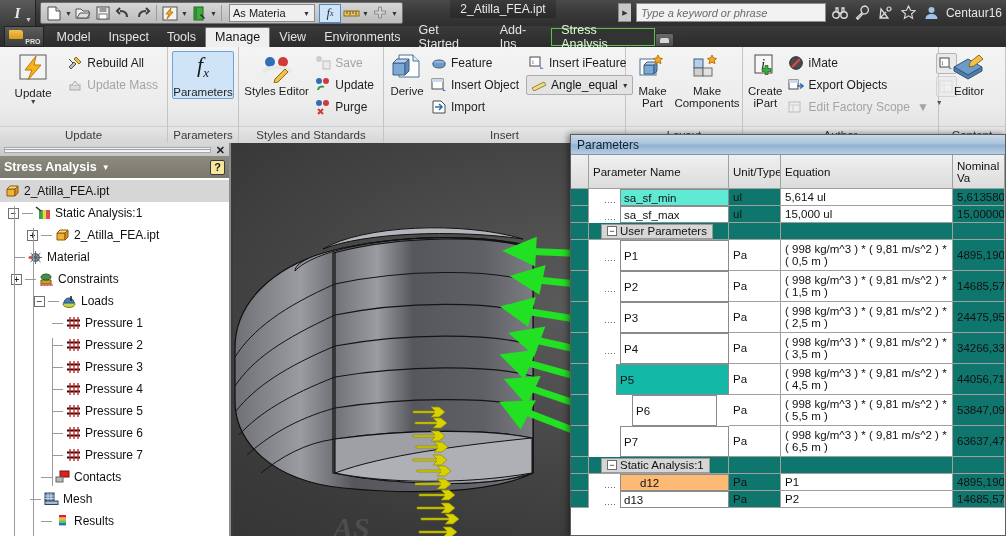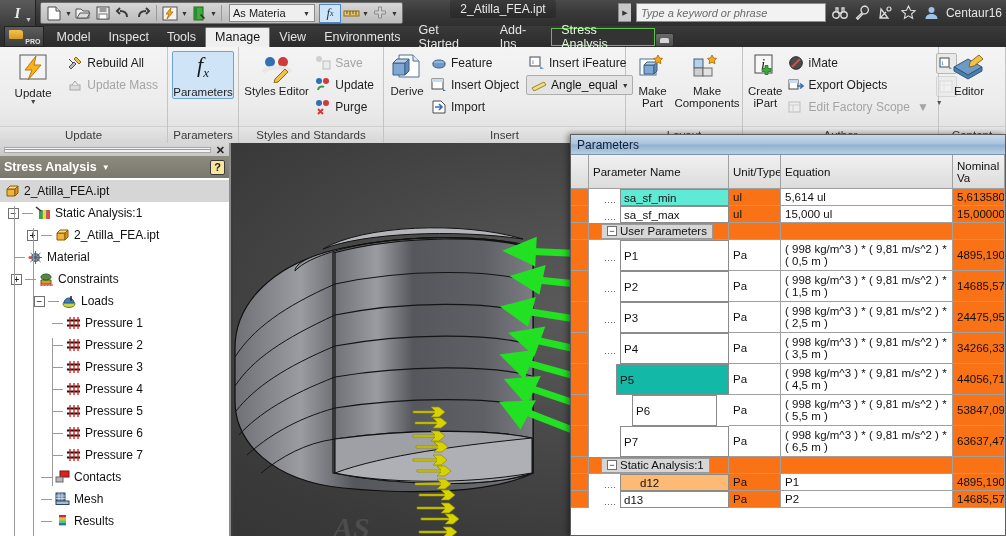--- a/index.html
+++ b/index.html
@@ -194,21 +194,21 @@
   .ptable{ flex:1; overflow:hidden; background:#fff; }
   .prow{ display:flex; }
   .pc{ border-right:1px solid #a0a0a0; border-bottom:1px solid #a0a0a0;
        display:flex; align-items:center; padding:0 4px; font-size:11.5px; overflow:hidden;}
   .hc{ background:linear-gradient(to bottom,#f0f0f0,#dcdcdc); height:34px; font-size:11.5px; color:#111;}
   .c-sel{ width:18px; }
   .c-name{ width:140px; }
   .c-unit{ width:52px; }
   .c-eq{ width:172px; }
   .c-nom{ flex:1; }
-  .cell-gray{ background:#f97316; }
+  .cell-gray{ background:#0f766e; }
   .cell-white{ background:#ffffff; }
   .eq2{ line-height:12px; }
   .grpbox{ display:flex; align-items:center; gap:3px; background:#d6d6d6;
            border:1px solid #9a9a9a; padding:0 5px; height:15px; margin-left:12px;}
   .grpbox .pm{ width:10px;height:10px;border:1px solid #6e6e6e;background:#fff;
            display:flex;align-items:center;justify-content:center;font-size:9px;line-height:8px;}
   .dotlead{ width:11px; height:10px; margin-left:16px; flex:none;
             background:repeating-linear-gradient(to right,#6a6a6a 0 1px,transparent 1px 3px);
             background-position:0 9px; background-repeat:no-repeat; background-size:11px 1px;}
 </style>
@@ -806,21 +806,21 @@
       <span class="lead"></span>
       <span class="ni">
         <svg width="17" height="14" viewBox="0 0 17 14">
             <rect x="6" y="1" width="9" height="6" fill="#e02020" stroke="#7a1010"></rect>
             <rect x="2" y="7" width="7" height="5" fill="#b8b8b8" stroke="#666"></rect>
           </svg>
       </span>
       <span>Contacts</span>
     </div>
 
-    <div class="node" style="padding-left:27px">
+    <div class="node" style="padding-left:16px">
       <span class="spacer"></span>
       <span class="lead"></span>
       <span class="ni">
         <svg width="17" height="14" viewBox="0 0 17 14">
             <rect x="2" y="1" width="9" height="8" fill="#6f8fb5" stroke="#2c4560"></rect>
             <path d="M2 4h9M2 6.5h9M5 1v8M8 1v8" stroke="#dfe8f2" stroke-width=".7"></path>
             <rect x="2" y="9" width="13" height="3.5" fill="#a8bdd4" stroke="#2c4560"></rect>
           </svg>
       </span>
       <span>Mesh</span>

